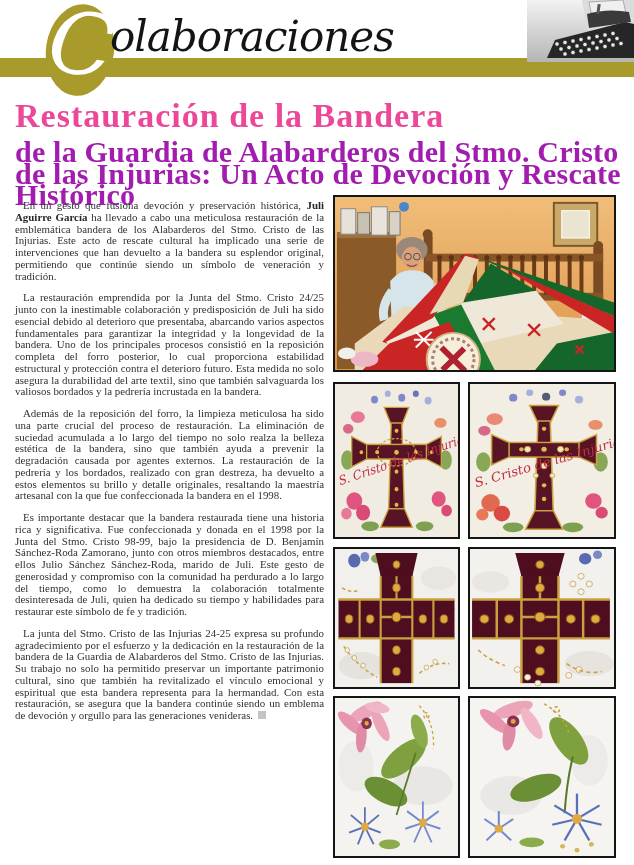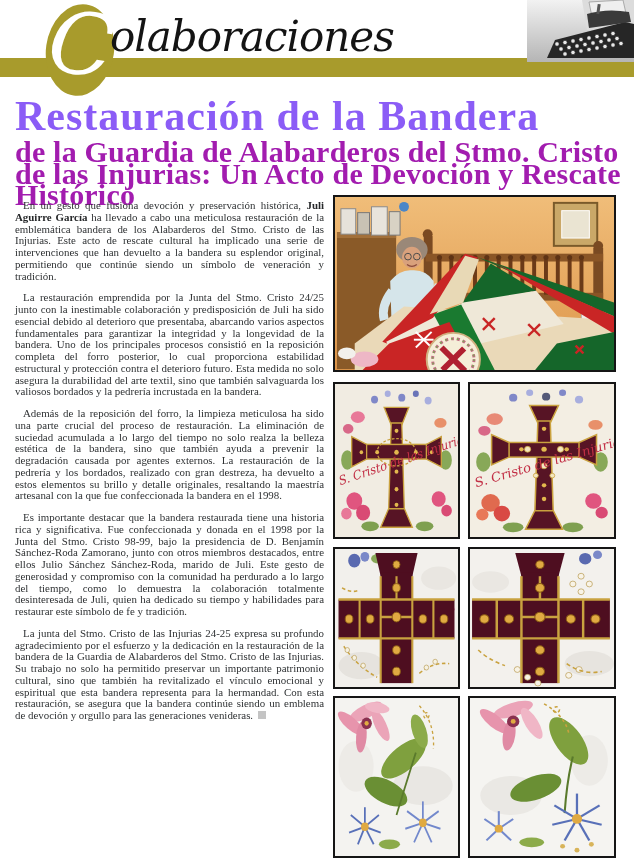--- a/index.html
+++ b/index.html
@@ -11,22 +11,22 @@
   .c-medallion{position:absolute;left:46px;top:4px;width:68px;height:92px;background:#a89b2c;
                border-radius:50%;transform:rotate(8deg);}
   .c-medallion .c-glyph{position:absolute;left:2px;top:-10px;width:64px;height:100px;
                font-family:"DejaVu Serif",serif;font-style:italic;font-size:86px;line-height:100px;
                color:#ffffff;text-align:center;}
   .section-script{position:absolute;left:110px;top:12px;font-family:"DejaVu Serif",serif;
                font-style:italic;font-size:42px;color:#141414;letter-spacing:-1px;}
   .typewriter{position:absolute;right:0;top:0;width:107px;height:62px;}
 
   
-  .headline{position:absolute;left:15px;top:94px;width:612px;color:#8b5cf6;
-            font-size:42px;font-weight:bold;letter-spacing:1px;line-height:44px;}
+  .headline{position:absolute;left:15px;top:94px;width:612px;color:#ec4899;
+            font-size:34px;font-weight:bold;letter-spacing:1px;line-height:44px;}
   .subheadline{position:absolute;left:15px;top:141px;width:612px;color:#a21caf;
             font-size:30px;font-weight:bold;line-height:21.5px;letter-spacing:0.2px;}
 
   
   .body-col{position:absolute;left:15px;top:190px;width:309px;color:#2e3133;
             font-size:10.9px;line-height:11.75px;text-align:justify;}
   .body-col p{margin:10px 0 7px 0;text-indent:8px;hyphens:auto;-webkit-hyphens:auto;}
   .body-col b{color:#26282a;}
   .end-mark{display:inline-block;width:8px;height:8px;background:#c4c4c4;margin-left:5px;}
 

